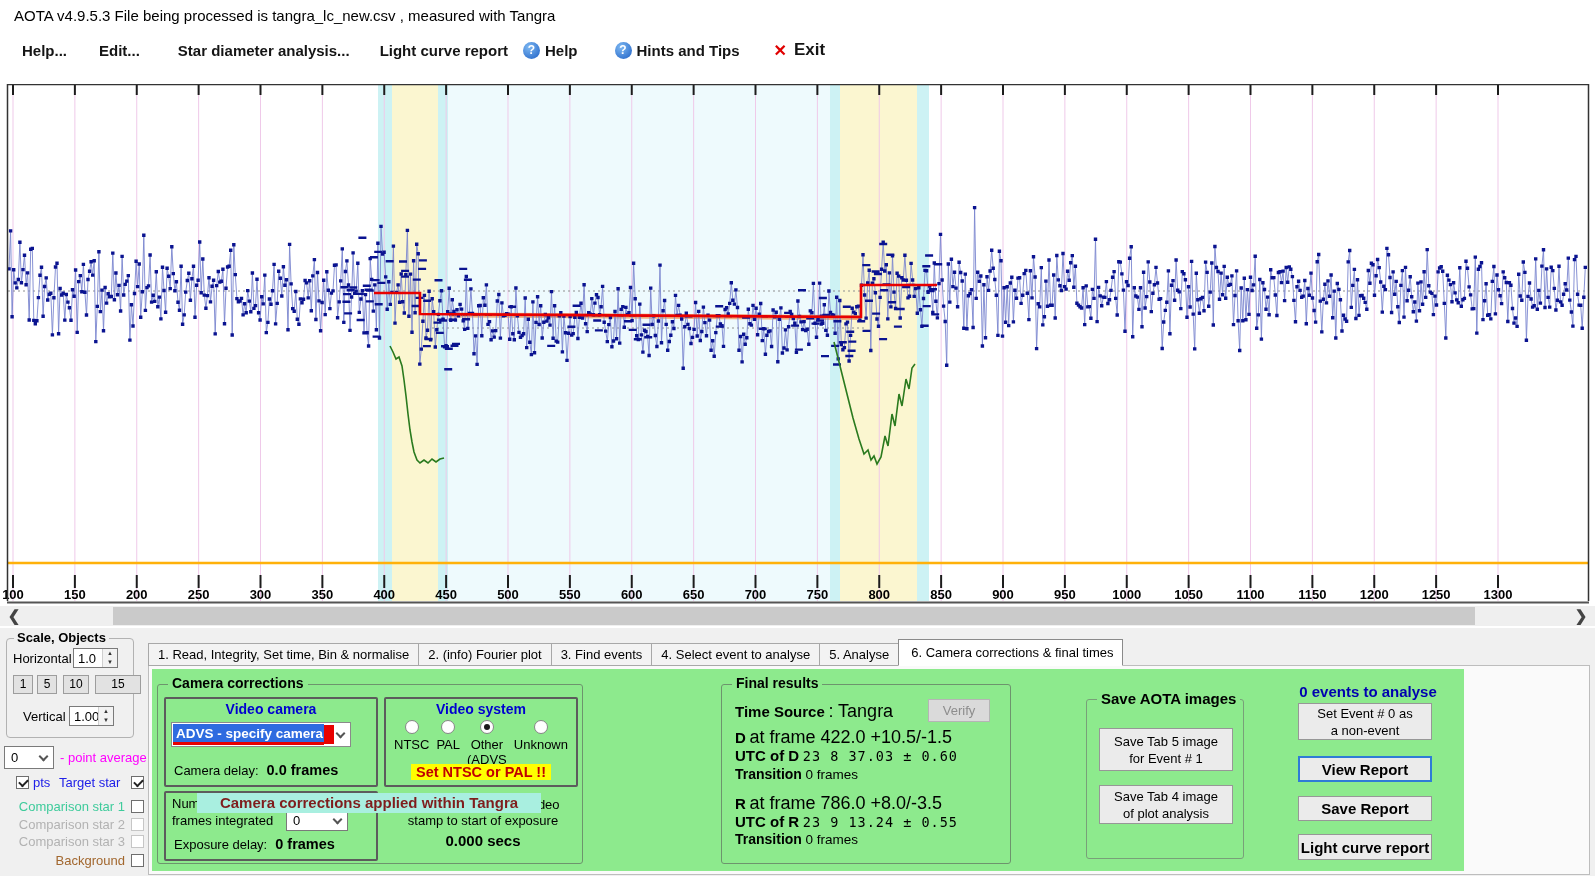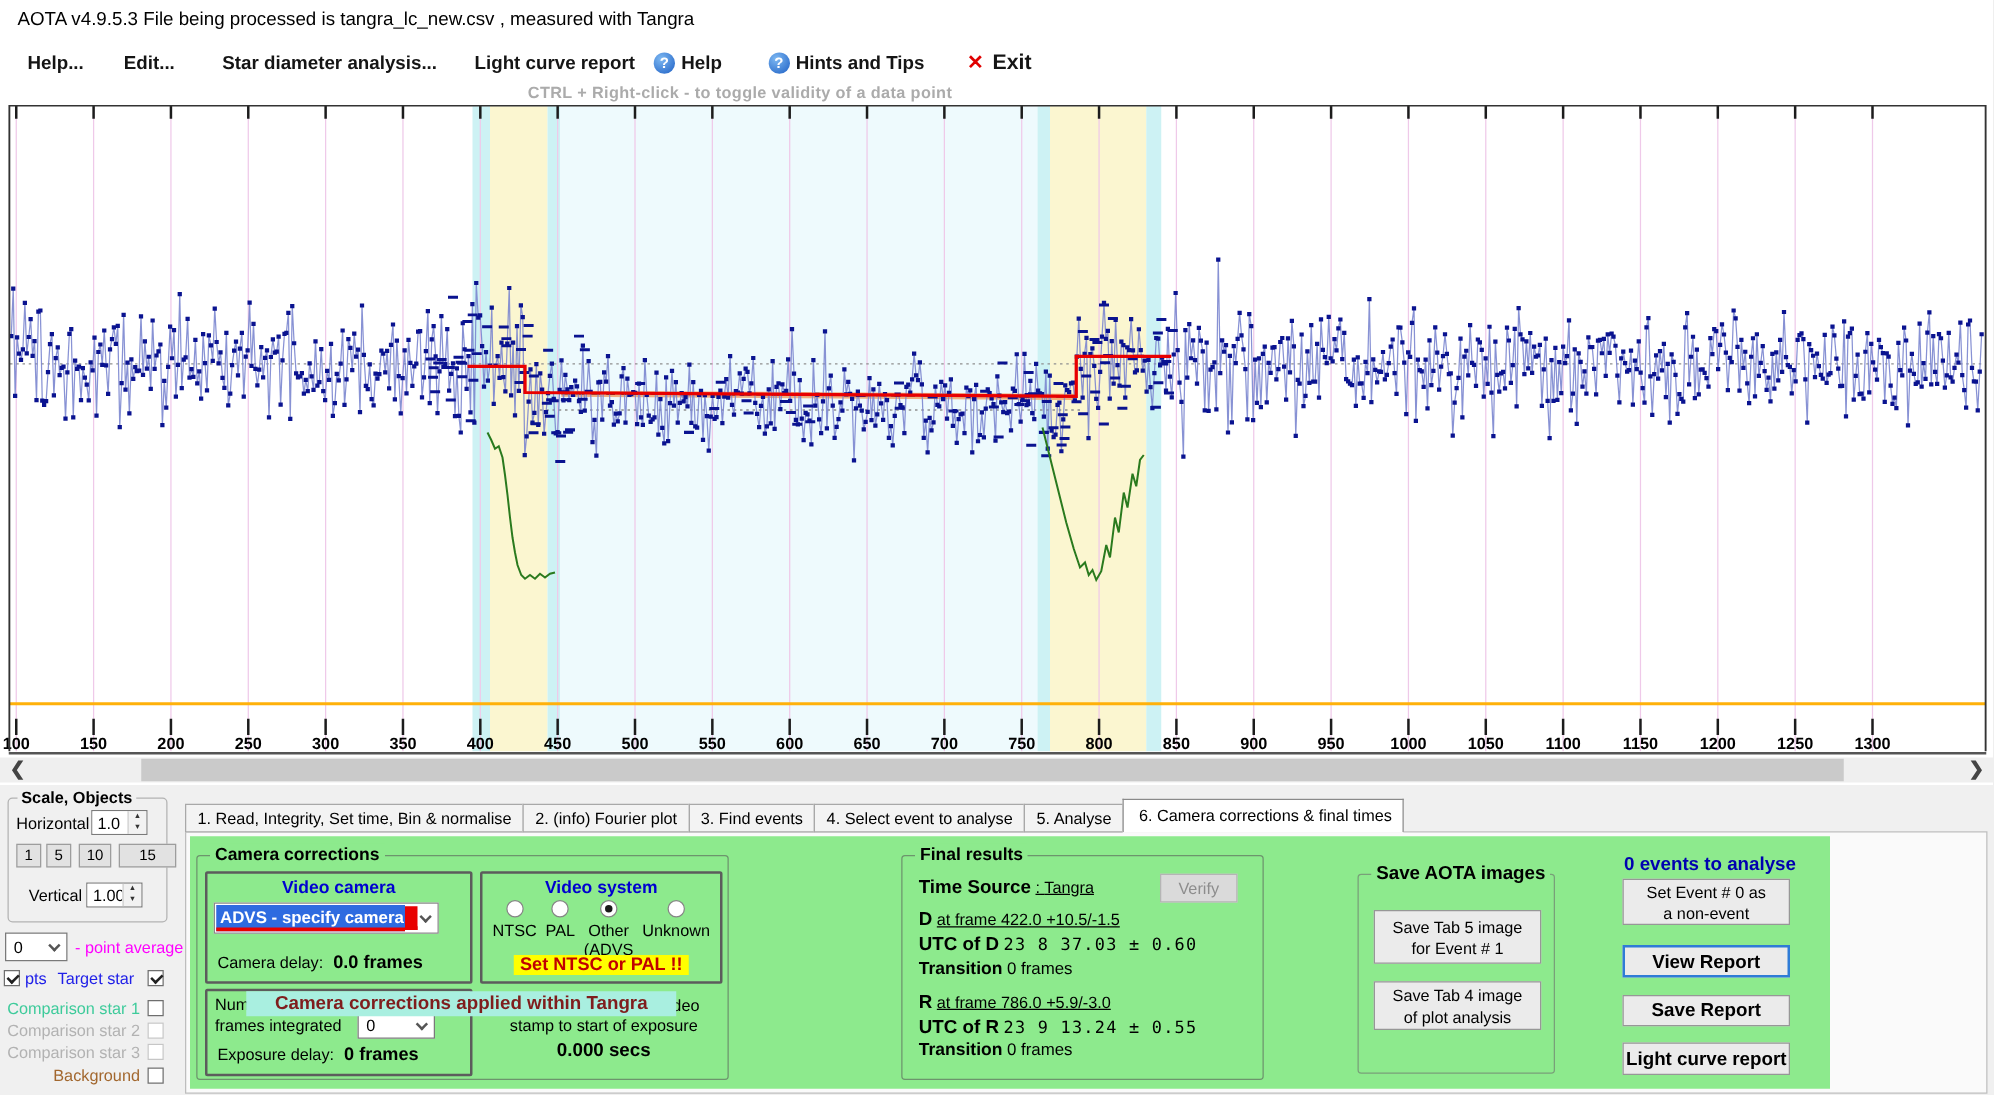--- a/index.html
+++ b/index.html
@@ -45,21 +45,21 @@
   .spin-btns { width:15px; border-left:1px solid #cfcfcf; display:flex; flex-direction:column; background:#f2f2f2; }
   .spin-btns div { flex:1; font-size:6px; line-height:9px; text-align:center; color:#333; }
   .zb { position:absolute; top:36px; height:19px; background:#e2e2e2; border:1px solid #9d9d9d;
         text-align:center; font-size:12px; line-height:17px; }
   .combo { position:absolute; display:flex; align-items:center; background:#fff; border:1px solid #7a7a7a; }
   .combo .val { flex:1; padding-left:6px; font-size:13px; }
   .chev { width:7px; height:7px; border-right:2px solid #555; border-bottom:2px solid #555;
           transform:rotate(45deg); margin-right:6px; margin-top:-3px; flex:none; }
   .avg-label { position:absolute; left:60px; top:122px; color:#ff00ff; font-size:13px; }
 
-  .objrow { position:absolute; left:0; width:134px; height:16px; }
+  .objrow { position:absolute; left:13px; width:134px; height:16px; }
   .cb { display:inline-block; position:absolute; width:13px; height:13px; background:#fff; border:1px solid #6e6e6e; }
   .cb.checked::after { content:""; position:absolute; left:2px; top:2px; width:7px; height:4px;
                        border-left:2px solid #222; border-bottom:2px solid #222; transform:rotate(-45deg); }
   .cb.disabled { border-color:#c6c6c6; }
   .objrow .rlabel { position:absolute; left:0; width:112px; text-align:right; font-size:13px; }
 
   
   .tabs { position:absolute; left:148px; top:12px; height:26px; display:flex; align-items:flex-end; z-index:4; }
   .tab { height:23px; line-height:22px; padding:0 9px; background:#f3f3f3; border:1px solid #a8a8a8;
          margin-right:-1px; font-size:13px; white-space:nowrap; }
@@ -95,21 +95,21 @@
   .banner { position:absolute; left:45px; top:124px; width:344px; height:20px; background:#a9efe0;
             color:#7f1d1d; font-weight:bold; font-size:15px; text-align:center; line-height:20px; z-index:7; }
 
   .timediff { position:absolute; left:228px; top:112px; width:194px; text-align:center; font-size:13px; line-height:16px; }
   .timediff b { display:block; font-size:15px; margin-top:4px; }
 
   
   .frrow { position:absolute; left:13px; white-space:nowrap; }
   .bl15 { font-weight:bold; font-size:15px; }
   .bl14 { font-weight:bold; font-size:14px; }
-  .t14 { font-size:13px;text-decoration:underline; }
+  .t14 { font-size:18px; }
   .mono { font-family:"DejaVu Sans Mono", monospace; font-size:13.5px; letter-spacing:1px; }
   .verify-btn { position:absolute; right:20px; top:14px; width:62px; height:23px; background:#dadada;
                 border:1px solid #b5b5b5; color:#8d8d8d; font-size:13px; text-align:center; line-height:21px; }
 
   .gbtn { position:absolute; background:#ebebeb; border:1px solid #979797; text-align:center;
           font-size:13px; line-height:17px; display:flex; flex-direction:column; justify-content:center; }
   .gbtn.bold { font-weight:bold; font-size:15px; }
   .gbtn.default { border:2px solid #2f7cd6; }
   .evt-text { position:absolute; left:1140px; top:14px; width:152px; text-align:center; color:#0000b0;
               font-weight:bold; font-size:15px; }
@@ -133,21 +133,20 @@
     <span class="menu-item" style="margin-right:34px">
       <span class="qicon">?</span>
       <span>Hints and Tips</span>
     </span>
     <span class="menu-item exit-item">
       <span class="exit-x">✕</span>
       <span>Exit</span>
     </span>
   </div>
 
-  <div class="hint">CTRL + Right-click   -   to toggle validity of a data point</div>
 
   <div class="plotwrap">
     <svg id="plot-svg" width="1595" height="522">
         <rect x="378" y="1" width="14" height="516" fill="#cdf2f4"></rect>
         <rect x="392" y="1" width="46" height="516" fill="#fbf6d0"></rect>
         <rect x="438" y="1" width="10" height="516" fill="#cdf2f4"></rect>
         <rect x="448" y="1" width="382" height="516" fill="#eefafd"></rect>
         <rect x="830" y="1" width="10" height="516" fill="#cdf2f4"></rect>
         <rect x="840" y="1" width="77" height="516" fill="#fbf6d0"></rect>
         <rect x="917" y="1" width="12" height="516" fill="#cdf2f4"></rect>
@@ -401,21 +400,21 @@
           <div class="frrow" style="top:62px">
             <span class="bl15">UTC of D</span>
             <span class="mono"> <span>23  8 37.03 ± 0.60</span></span>
           </div>
           <div class="frrow" style="top:81px">
             <span class="bl14">Transition</span>
             <span style="font-size:13.5px"> <span>0 frames</span></span>
           </div>
           <div class="frrow" style="top:108px">
             <span class="bl15">R</span>
-            <span class="t14">  <span>at frame 786.0  +5.9/-3.0</span></span>
+            <span class="t14">  <span>at frame 786.0  +8.0/-3.5</span></span>
           </div>
           <div class="frrow" style="top:128px">
             <span class="bl15">UTC of R</span>
             <span class="mono"> <span>23  9 13.24 ± 0.55</span></span>
           </div>
           <div class="frrow" style="top:146px">
             <span class="bl14">Transition</span>
             <span style="font-size:13.5px"> <span>0 frames</span></span>
           </div>
         </div>

